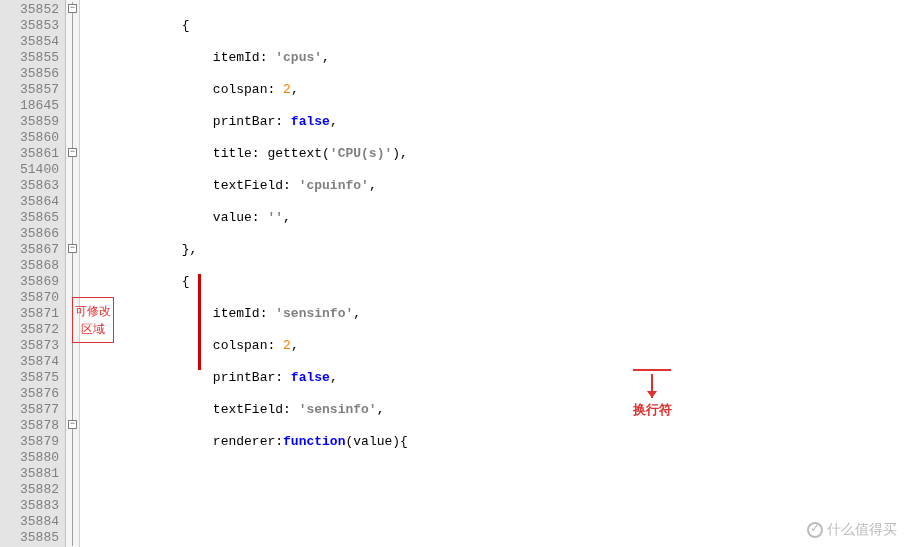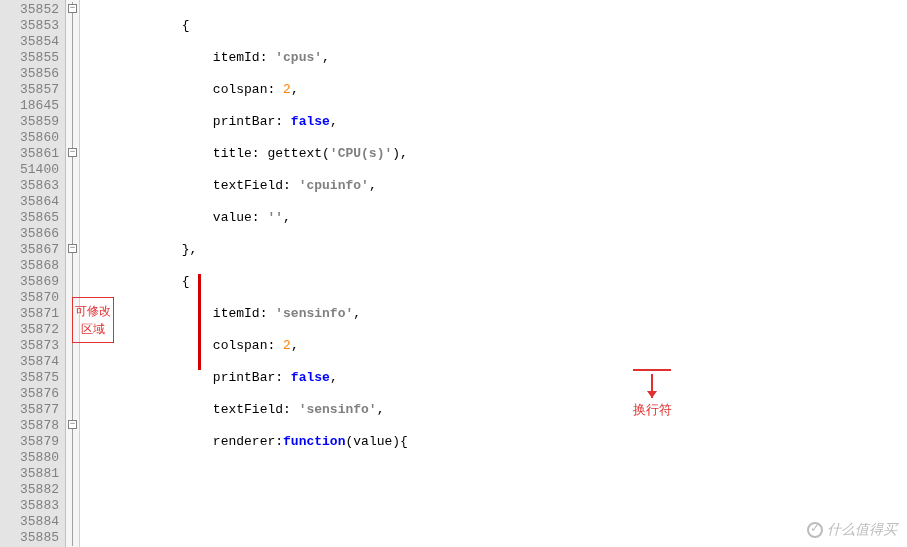--- a/index.html
+++ b/index.html
@@ -15,21 +15,21 @@
   .kw { color:#0000ff; font-weight:bold; }
   .str { color:#808080;font-weight:bold; }
   .num { color:#ff8000; }
   .cmt { color:#008000; }
   .bar { position:absolute; width:3px; background:#d00000; }
   .anno-box { position:absolute; border:1px solid #e03030; color:#e03030; font-family:Liberation Serif, serif; font-size:12px; padding:4px 2px; line-height:18px; text-align:center; }
   .anno-t { position:absolute; color:#e03030; font-family:"Microsoft YaHei",sans-serif; font-size:13px; }
   .underline { position:absolute; height:2px; background:#e03030; }
   .arrow { position:absolute; width:2px; background:#e03030; }
   .arrow::after { content:''; position:absolute; bottom:-5px; left:-4px; border:5px solid transparent; border-top:7px solid #e03030; }
-  .wm { position:absolute; right:10px; bottom:8px; color:#bcbcbc; font-family:"Microsoft YaHei",sans-serif; font-size:14px; font-style:italic; display:flex; align-items:center; gap:4px; }
+  .wm { position:absolute; right:10px; bottom:8px; color:#bcbcbc; font-family:"Microsoft YaHei",sans-serif; font-size:14px; display:flex; align-items:center; gap:4px; }
   .wm-ic { width:16px; height:16px; border:2px solid #bcbcbc; border-radius:50%; position:relative; }
   .wm-ic::after { content:'✓'; position:absolute; top:-3px; left:1px; font-size:12px; font-style:normal; }
 </style>
 </head>
 <body>
 
 <div class="editor">
   <div class="gutter" id="gutter">
       <div>35852</div>
       <div>35853</div>
@@ -102,21 +102,21 @@
 
 
 
 
 
 
 
     <div class="bar" style="left:118px; top:274px; height:96px;"></div>
     <div class="underline" style="left:553px; top:369px; width:38px;"></div>
     <div class="arrow" style="left:571px; top:374px; height:24px;"></div>
-    <div class="anno-t" style="left:553px; top:402px;">换行符</div>
+    <div class="anno-t" style="left:553px; top:402px;font-weight:bold;">换行符</div>
   </div>
 </div>
 
 <div class="anno-box" style="left:72px; top:297px;">
   <div>可修改</div>
   <div>区域</div>
 </div>
 
 <div class="wm">
   <span class="wm-ic"></span>

